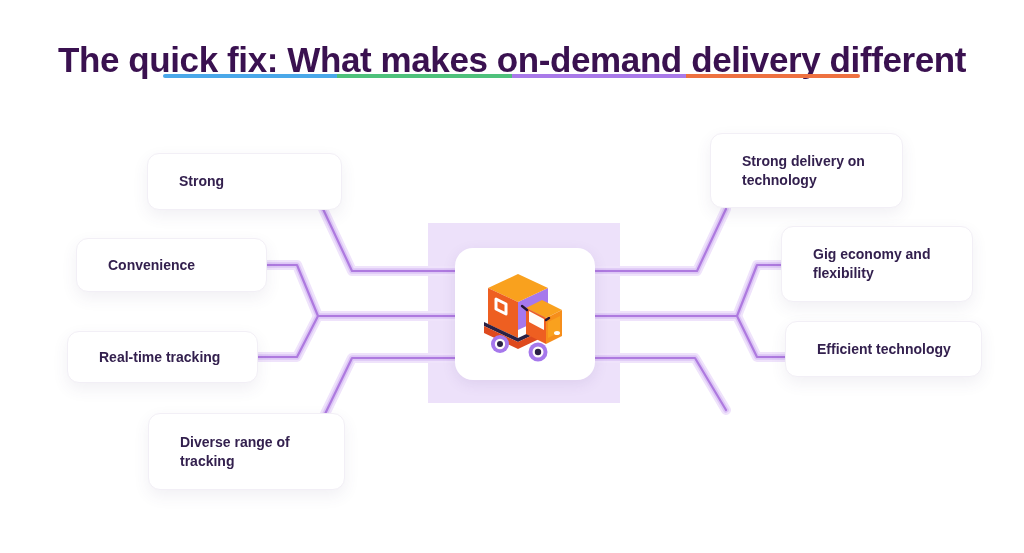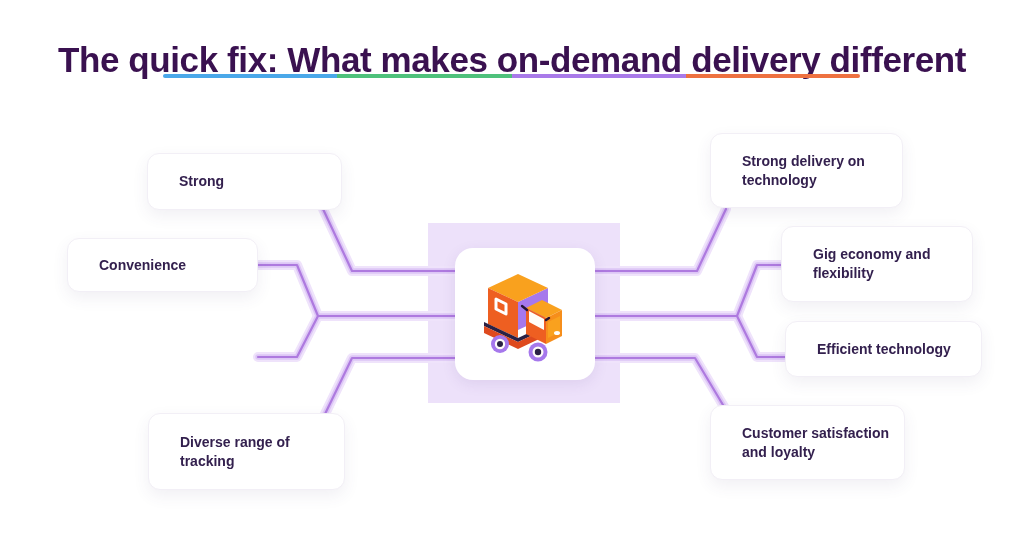--- a/index.html
+++ b/index.html
@@ -108,21 +108,21 @@
     display: flex;
     align-items: center;
     padding-left: 31px;
     padding-right: 14px;
     font-size: 14px;
     font-weight: 700;
     line-height: 19px;
     color: var(--node-text);
   }
   .n-speed      { left: 147px; top: 153px; width: 195px; height: 57px; }
-  .n-conv       { left:  67px; top: 238px; width: 191px; height: 54px; }
+  .n-conv       { left:  76px; top: 238px; width: 191px; height: 54px; }
   .n-track      { left:  67px; top: 331px; width: 191px; height: 52px; }
   .n-diverse    { left: 148px; top: 413px; width: 197px; height: 77px; }
   .n-strong     { left: 710px; top: 133px; width: 193px; height: 75px; }
   .n-gig        { left: 781px; top: 226px; width: 192px; height: 76px; }
   .n-efficient  { left: 785px; top: 321px; width: 197px; height: 56px; }
   .n-customer   { left: 710px; top: 405px; width: 195px; height: 75px; }
 </style>
 </head>
 <body>
 
@@ -190,30 +190,30 @@
       <circle class="t-navy" cx="68" cy="86" r="3.2"></circle>
     </svg>
   </div>
 
   <div class="node n-speed">
     <span>Strong</span>
   </div>
   <div class="node n-conv">
     <span>Convenience</span>
   </div>
+  <div class="node n-track">
+    <span>Real-time tracking</span>
+  </div>
   <div class="node n-diverse">
     <span>Diverse range of tracking</span>
   </div>
 
   <div class="node n-strong">
     <span>Strong delivery on technology</span>
   </div>
   <div class="node n-gig">
     <span>Gig economy and flexibility</span>
   </div>
   <div class="node n-efficient">
     <span>Efficient technology</span>
   </div>
-  <div class="node n-customer">
-    <span>Customer satisfaction and loyalty</span>
-  </div>
 
 </div>
 
 </body></html>

